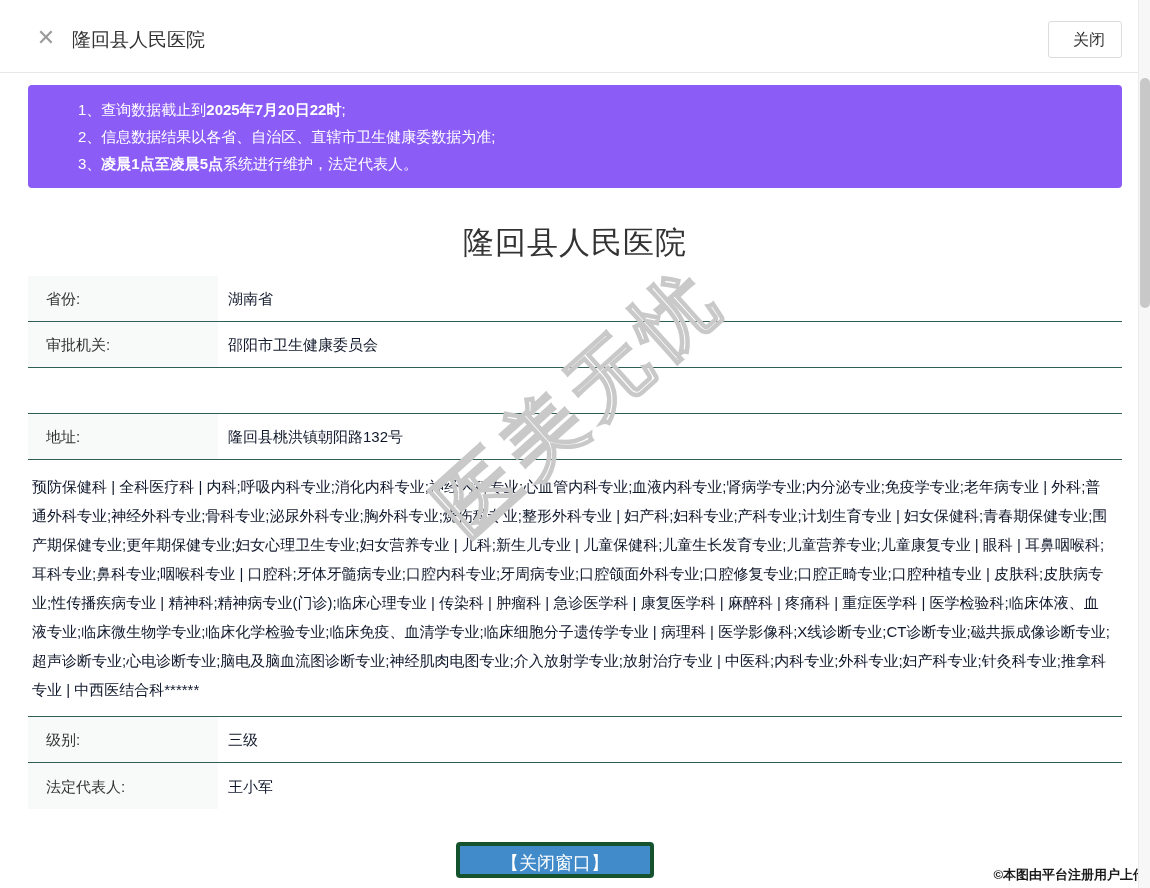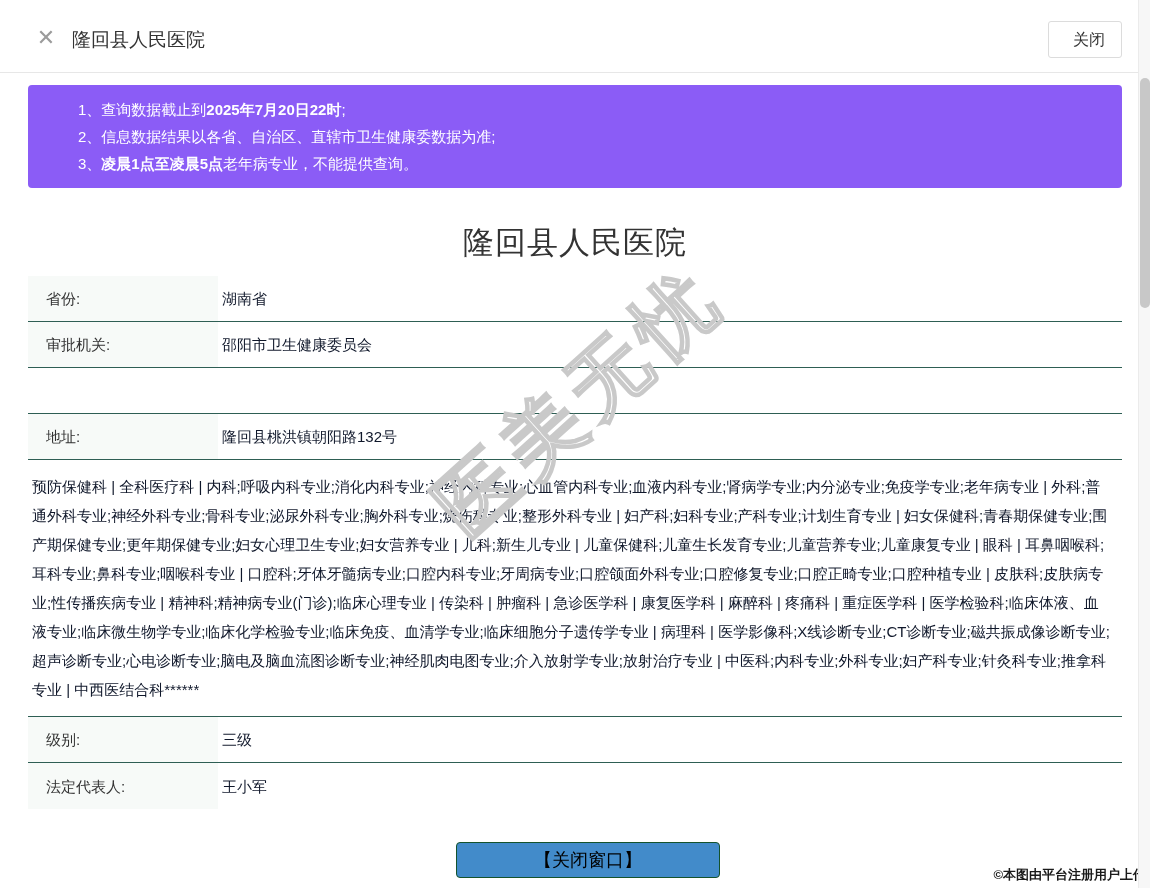--- a/index.html
+++ b/index.html
@@ -23,37 +23,37 @@
   .notice ol { list-style:none; }
   .notice li { font-size:15px; color:#fff; line-height:27px; white-space:nowrap; }
   .notice b { font-weight:bold; }
 
   
   .page-title { position:absolute; left:0; top:222px; width:1150px; text-align:center;
     font-size:31px; color:#333; letter-spacing:1px; z-index:4; }
 
   
   .detail-table { position:absolute; left:28px; top:276px; width:1094px; z-index:2; }
-  .row { display:flex; border-bottom:1px solid #2e5e54; }
+  .row { display:flex; border-bottom:1px solid #2e5e54;gap:6px; }
   .row:last-child { border-bottom:none; }
   .row .label { width:190px; min-width:190px; background:#f7faf8; padding:12px 0 12px 18px;
     font-size:15px; color:#333; }
   .row .value { flex:1; background:#fff; padding:12px 10px 12px 4px;
     font-size:15px; color:#0f172a; line-height:29px; }
   .row.simple .label, .row.simple .value { display:flex; align-items:center; line-height:21px; }
   .row.simple { height:46px; }
 
   
   .watermark { position:absolute; left:340px; top:350px; width:480px; text-align:center;
     transform:rotate(-42deg); font-size:78px; letter-spacing:10px; font-weight:bold;
     color:transparent; -webkit-text-stroke:2px #c9c9c9; z-index:3; pointer-events:none; }
 
   
-  .footer-btn { position:absolute; left:456px; top:842px; width:264px; height:36px;
-    border:1px solid #14532d; border-radius:4px; color:#000000;
+  .footer-btn { position:absolute; left:456px; top:842px; width:198px; height:36px;
+    border:4px solid #14532d; border-radius:4px; color:#ffffff;
     font-size:18px; text-align:center; line-height:34px; cursor:pointer; z-index:4; }
   .stamp { position:absolute; right:4px; bottom:4px; font-size:13px; font-weight:bold;
     color:#1a1a1a; z-index:7;
     text-shadow:-1px 0 0 #fff,1px 0 0 #fff,0 -1px 0 #fff,0 1px 0 #fff,1px 1px 0 #fff,-1px -1px 0 #fff; }
 
   
   .scrollbar { position:absolute; right:0; top:0; width:12px; height:888px;
     background:#f7f7f7; border-left:1px solid #ebebeb; z-index:8; }
   .scroll-thumb { position:absolute; left:1px; top:78px; width:10px; height:230px;
     background:#c8c8c8; border-radius:5px; }
@@ -71,21 +71,21 @@
 
   <div class="notice" style="background:#8b5cf6;">
     <ol>
       <li>
         <span>1、</span><span>查询数据截止到</span><b>2025年7月20日22时</b><span>;</span>
       </li>
       <li>
         <span>2、</span><span>信息数据结果以各省、自治区、直辖市卫生健康委数据为准;</span><b></b><span></span>
       </li>
       <li>
-        <span>3、</span><span></span><b>凌晨1点至凌晨5点</b><span>老年病专业，不能提供查询。</span>
+        <span>3、</span><span></span><b>凌晨1点至凌晨5点</b><span>系统进行维护，法定代表人。</span>
       </li>
     </ol>
   </div>
 
   <div class="page-title">隆回县人民医院</div>
 
   <div class="watermark">医美无忧</div>
 
   <div class="detail-table">
     <div class="row simple">

